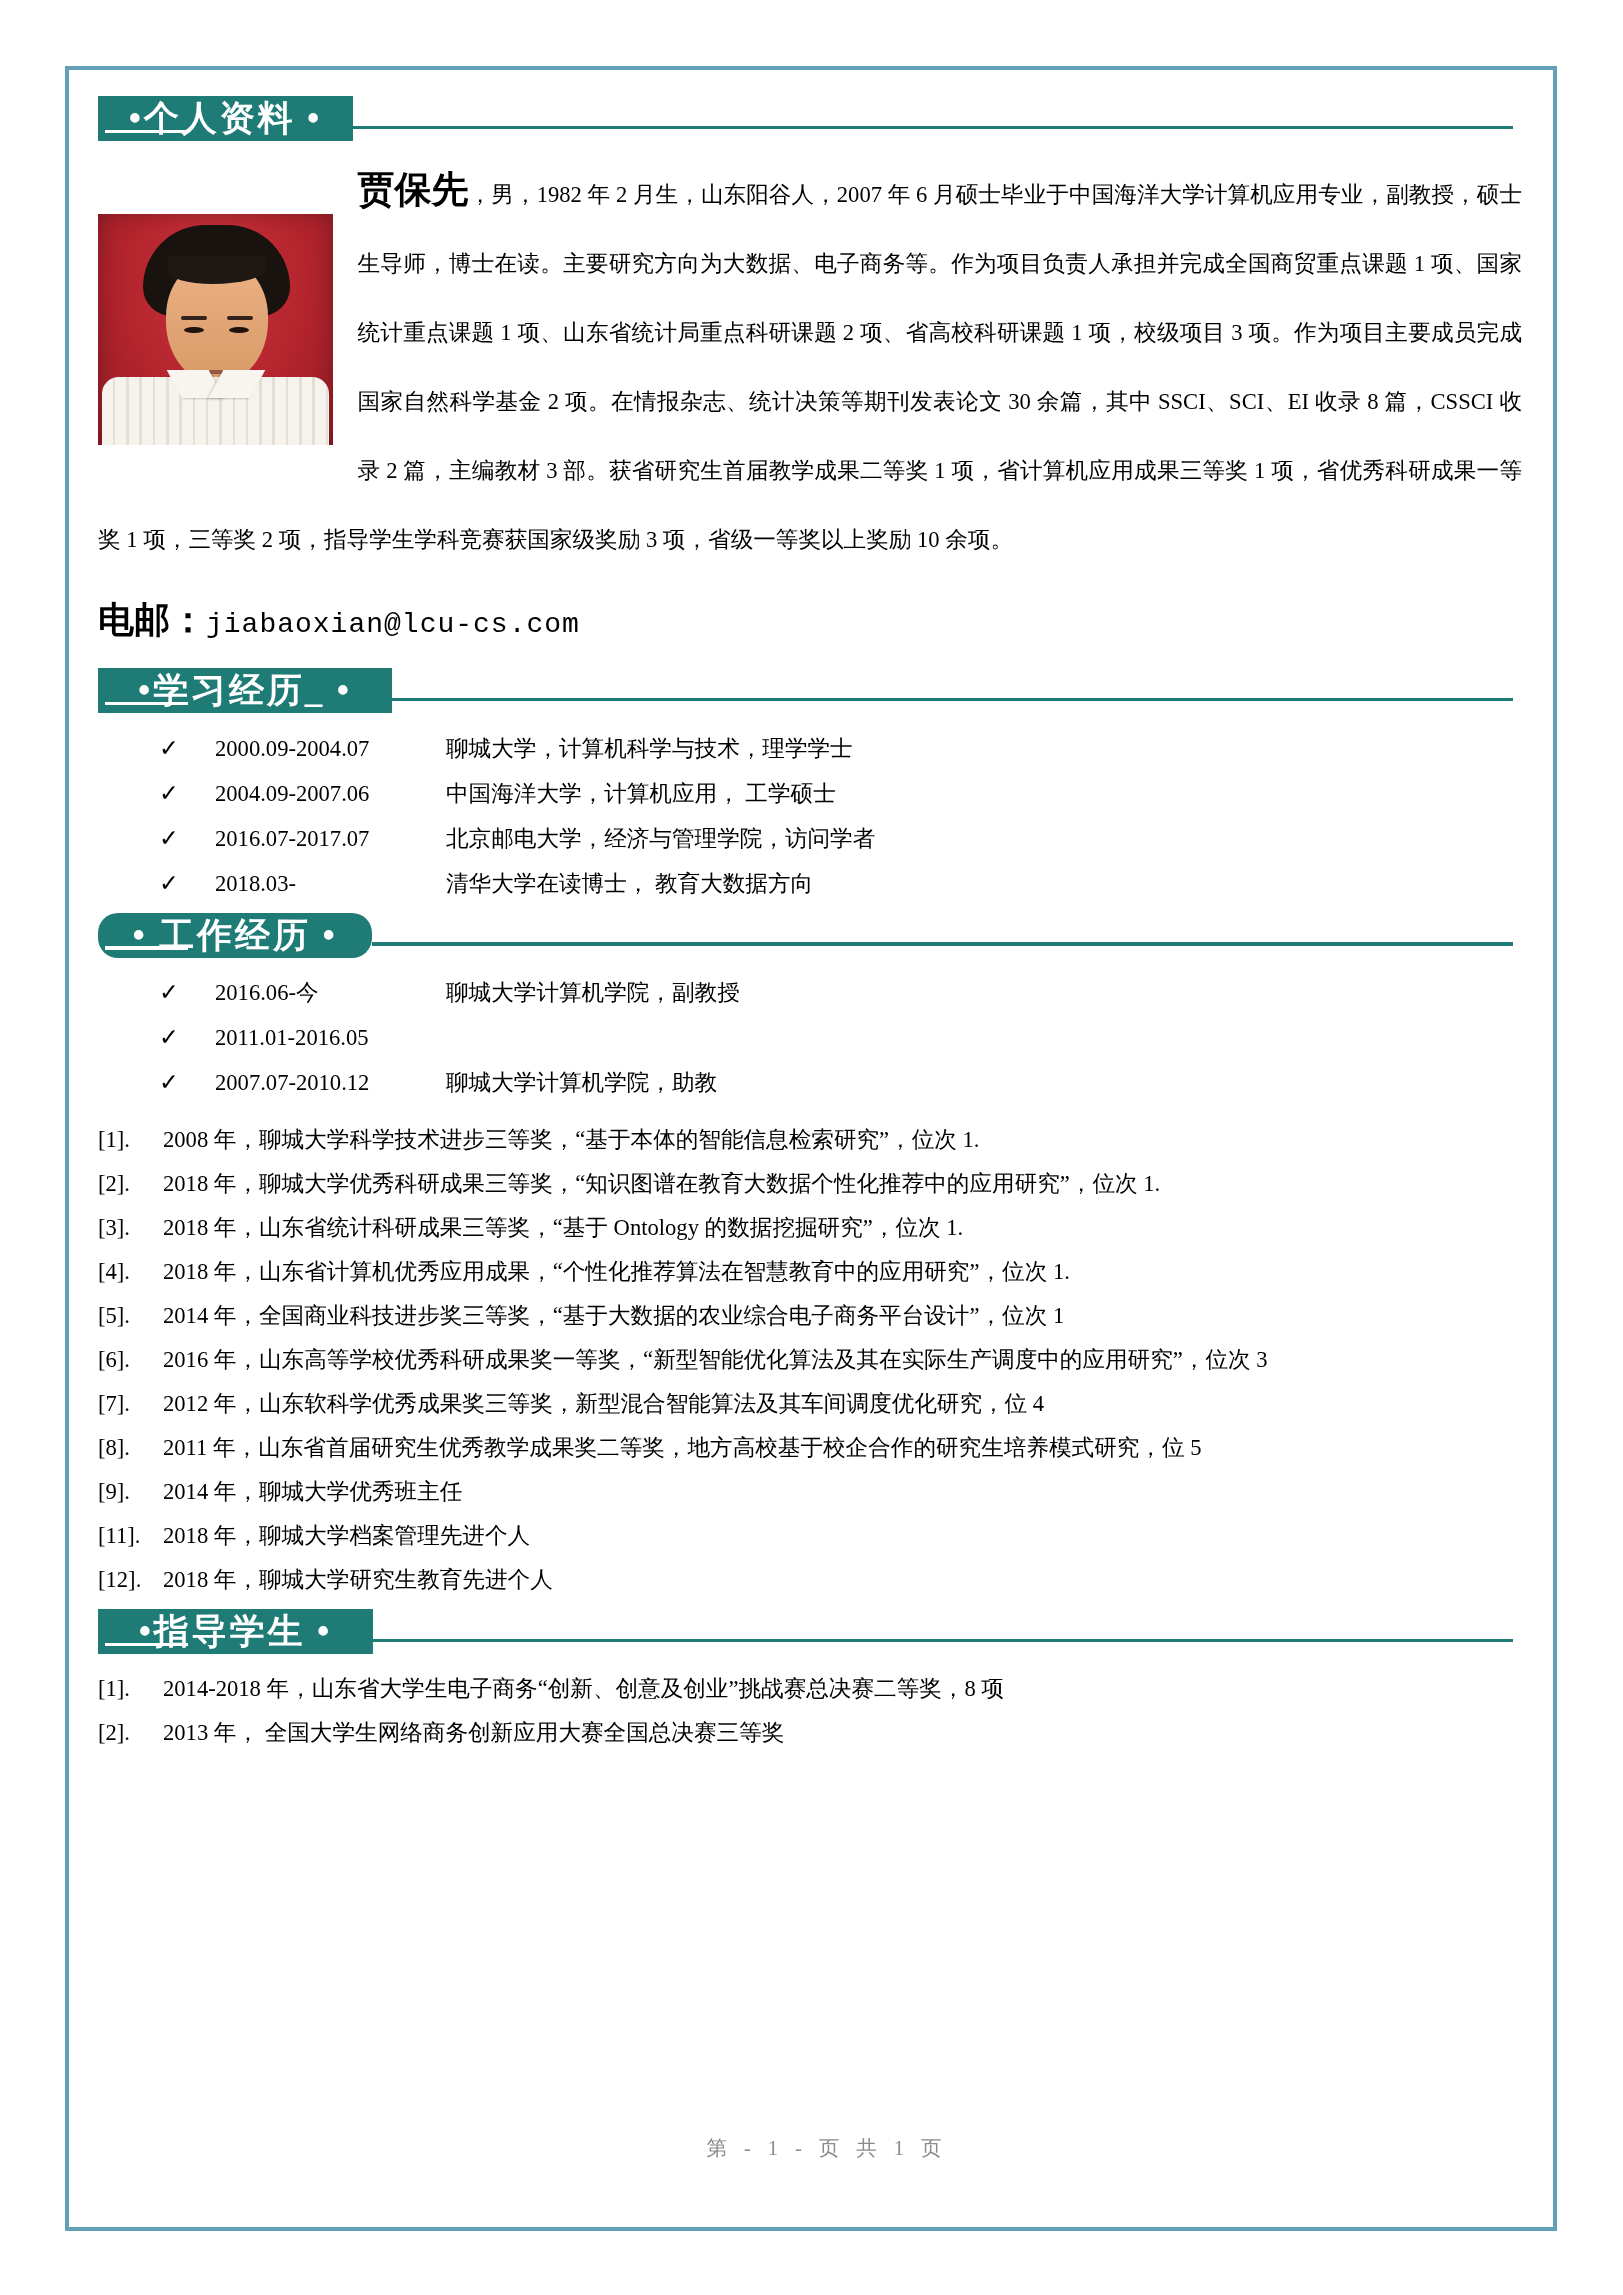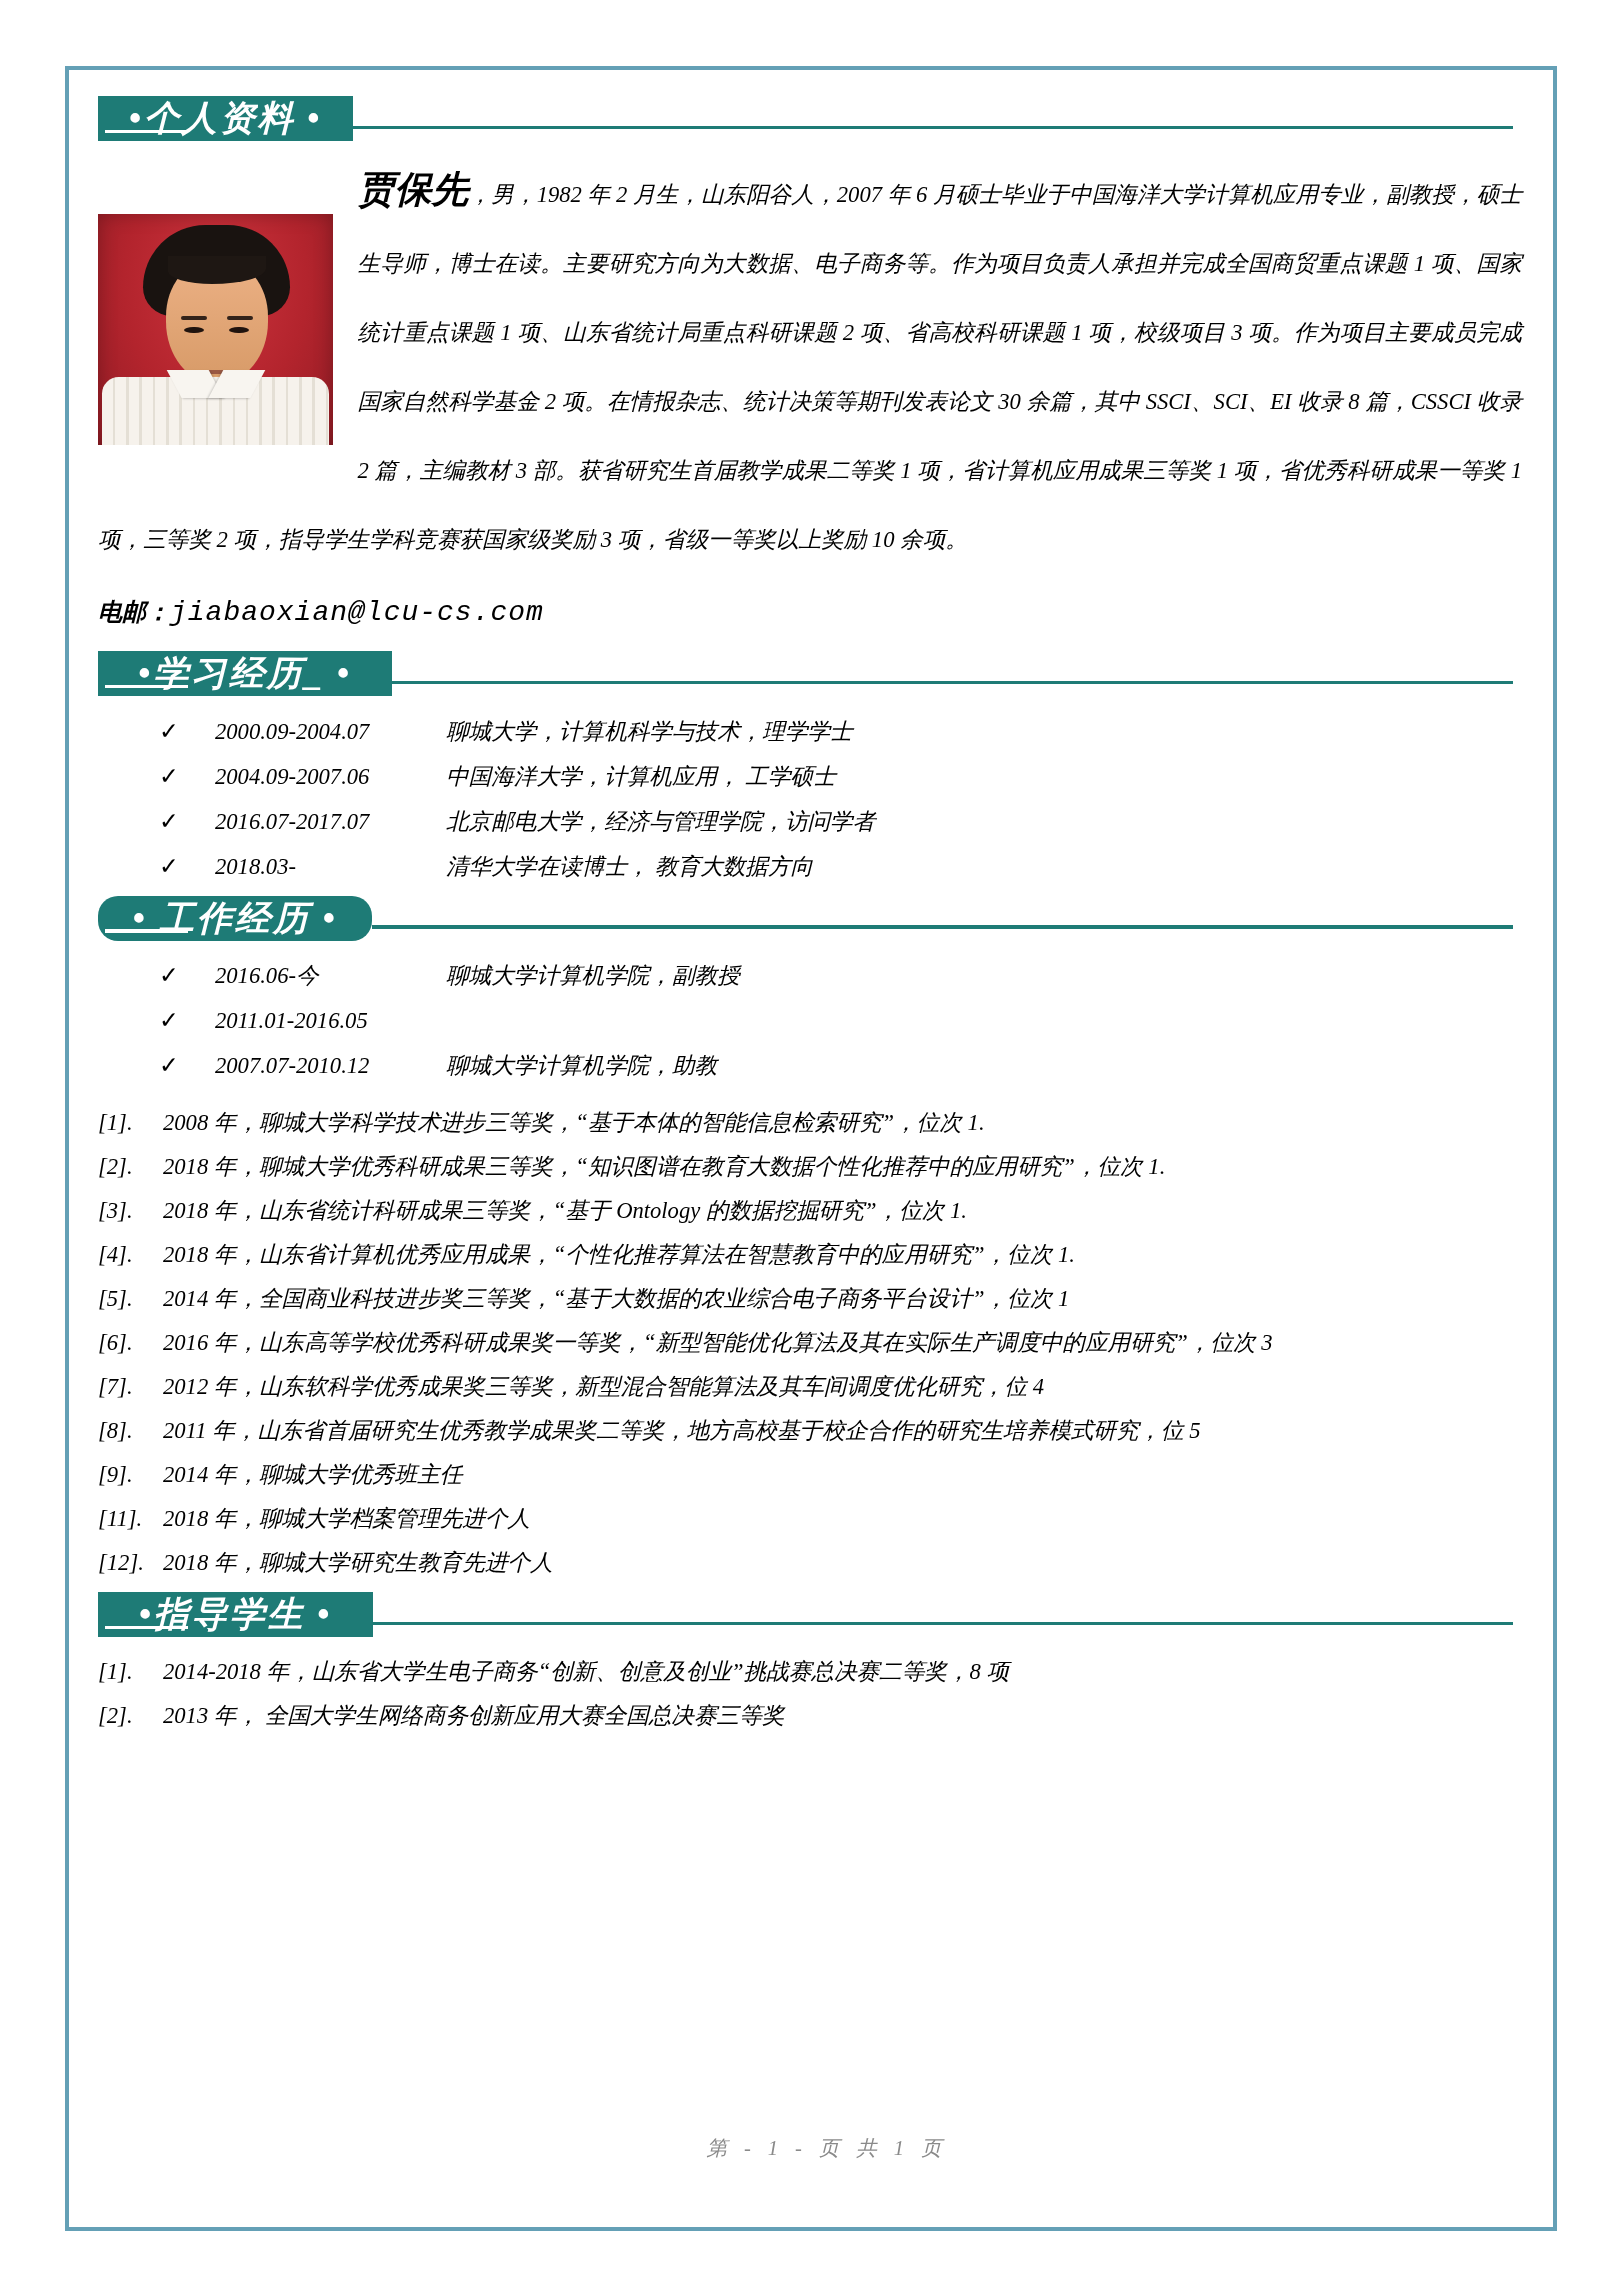--- a/index.html
+++ b/index.html
@@ -5,21 +5,20 @@
 <style>
   html, body { margin: 0; padding: 0; background: #ffffff; }
   .page {
     position: relative;
     width: 1623px;
     height: 2295px;
     background: #ffffff;
     font-family: "Liberation Serif", "DejaVu Serif", serif;
     color: #000000;
     overflow: hidden;
-    font-style: italic;
   }
   .frame {
     position: absolute;
     left: 65px; top: 66px; right: 66px; bottom: 64px;
     border: 4.4px solid #64A0B6;
     pointer-events: none;
   }
   .content {
     position: absolute;
     left: 98px; right: 101px; top: 96px;
@@ -119,21 +118,21 @@
   .name {
     font-family: "Liberation Sans", "DejaVu Sans", sans-serif;
     font-weight: bold;
     font-size: 37px;
     margin-top: 11px;
   }
   .email-line { clear: both; margin-top: 22.6px; }
   .email-label {
     font-family: "Liberation Sans", "DejaVu Sans", sans-serif;
     font-weight: bold;
-    font-size: 24px;
+    font-size: 36px;
   }
   .email-value {
     font-family: "Liberation Mono", "DejaVu Sans Mono", monospace;
     font-size: 28px;
     letter-spacing: 1px;
   }
 
   
   .rows { margin: 12.8px 0 6.9px 0; }
   .row { display: flex; align-items: baseline; line-height: 45px; font-size: 22.6px; }

